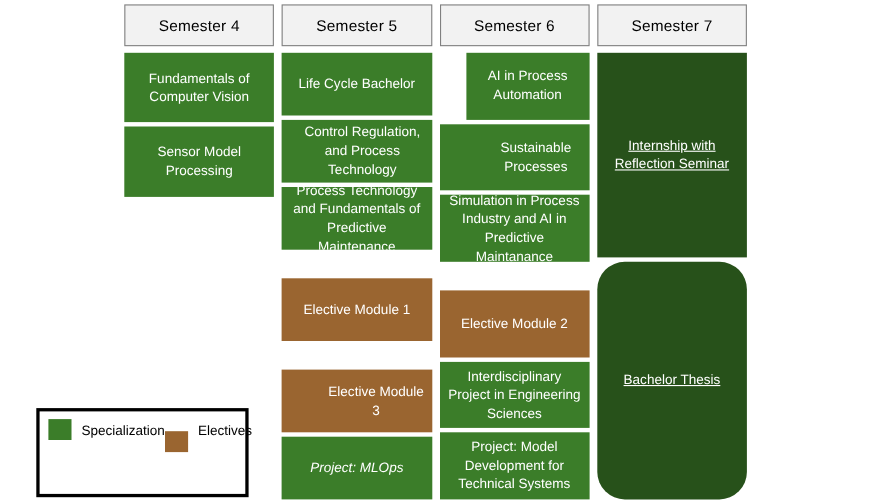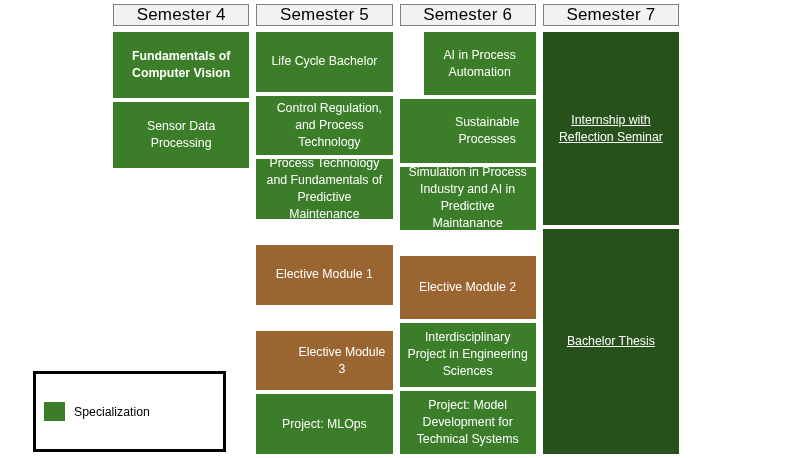--- a/index.html
+++ b/index.html
@@ -26,28 +26,28 @@
     grid-template-columns: repeat(4, 1fr);
     column-gap: 7px;
   }
 
   .column {
     display: flex;
     flex-direction: column;
   }
 
   .sem-header {
-    height: 22px;
+    height: 38px;
     background: #F2F2F2;
     border: 1px solid #808080;
     box-sizing: border-box;
     display: flex;
     align-items: center;
     justify-content: center;
-    font-size: 17px;
+    font-size: 14px;
     color: #000000;
     letter-spacing: .2px;
     margin-bottom: 6px;
   }
 
   .col-body {
     flex: 1 1 auto;
     display: flex;
     flex-direction: column;
     gap: 4px;
@@ -79,21 +79,21 @@
     position: absolute;
     left: 33px;
     top: 371px;
     width: 193px;
     height: 81px;
     background: #FFFFFF;
     border: 3px solid #000000;
     box-sizing: border-box;
     padding: 6px 8px;
     display: flex;
-    flex-direction: column;
+    flex-direction: row;
     justify-content: space-around;
   }
 
   .legend-row {
     display: flex;
     align-items: center;
     gap: 9px;
     height: 21px;
   }
 
@@ -109,54 +109,58 @@
     white-space: nowrap;
   }
 </style>
 </head>
 <body>
 
 <div id="curriculum">
     <div class="column">
       <div class="sem-header">Semester 4</div>
       <div class="col-body">
-        <div class="cell spec" style="flex: 2 1 0px; font-weight: bold;">Fundamentals of Computer Vision</div>
-        <div class="cell spec" style="flex: 2 1 0px;">Sensor Data Processing</div>
+        <div class="cell spec" style="flex: 2 1 0px;">Fundamentals of Computer Vision</div>
+        <div class="cell spec" style="flex: 2 1 0px;">Sensor Model Processing</div>
         <div class="cell empty" style="flex: 9 1 0px;"></div>
       </div>
     </div>
     <div class="column">
       <div class="sem-header">Semester 5</div>
       <div class="col-body">
         <div class="cell spec" style="flex: 2 1 0px;">Life Cycle Bachelor</div>
         <div class="cell spec" style="flex: 2 1 0px; padding-left: 15px;">Control Regulation, and Process Technology</div>
         <div class="cell spec" style="flex: 2 1 0px;">Process Technology and Fundamentals of Predictive Maintenance</div>
         <div class="cell elective" style="flex: 2 1 0px;">Elective Module 1</div>
         <div class="cell elective" style="flex: 2 1 0px; padding-left: 40px;">Elective Module 3</div>
-        <div class="cell spec" style="flex: 2 1 0px;">Project: MLOps</div>
+        <div class="cell spec" style="flex: 2 1 0px; font-style: italic;">Project: MLOps</div>
       </div>
     </div>
     <div class="column">
       <div class="sem-header">Semester 6</div>
       <div class="col-body">
         <div class="cell spec" style="flex: 2 1 0px; margin-left: 24px;">AI in Process Automation</div>
         <div class="cell spec" style="flex: 2 1 0px; padding-left: 44px;">Sustainable Processes</div>
         <div class="cell spec" style="flex: 2 1 0px;">Simulation in Process Industry and AI in Predictive Maintanance</div>
         <div class="cell elective" style="flex: 2 1 0px; text-align: right;">Elective Module 2</div>
         <div class="cell spec" style="flex: 2 1 0px;">Interdisciplinary Project in Engineering Sciences</div>
         <div class="cell spec" style="flex: 2 1 0px;">Project: Model Development for Technical Systems</div>
       </div>
     </div>
     <div class="column">
       <div class="sem-header">Semester 7</div>
       <div class="col-body">
         <div class="cell thesis" style="flex: 6 1 0px;">Internship with Reflection Seminar</div>
-        <div class="cell thesis" style="flex: 7 1 0px;">Bachelor Thesis</div>
+        <div class="cell thesis" style="flex: 7 1 0px; border-radius: 25px;">Bachelor Thesis</div>
       </div>
     </div>
   </div>
 
 <div id="legend">
     <div class="legend-row">
       <div class="swatch spec"></div>
       <div class="legend-label">Specialization</div>
     </div>
+    <div class="legend-row">
+      <div class="swatch elective"></div>
+      <div class="legend-label">Electives</div>
+    </div>
   </div>
 
 </body></html>

